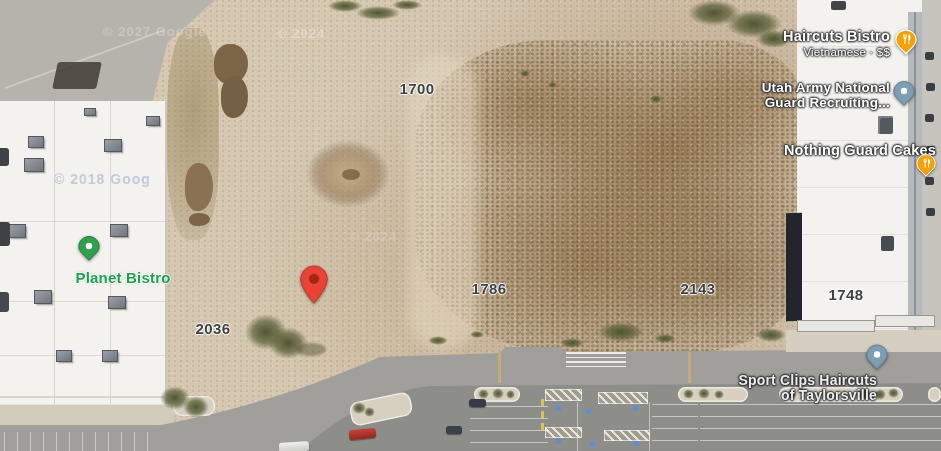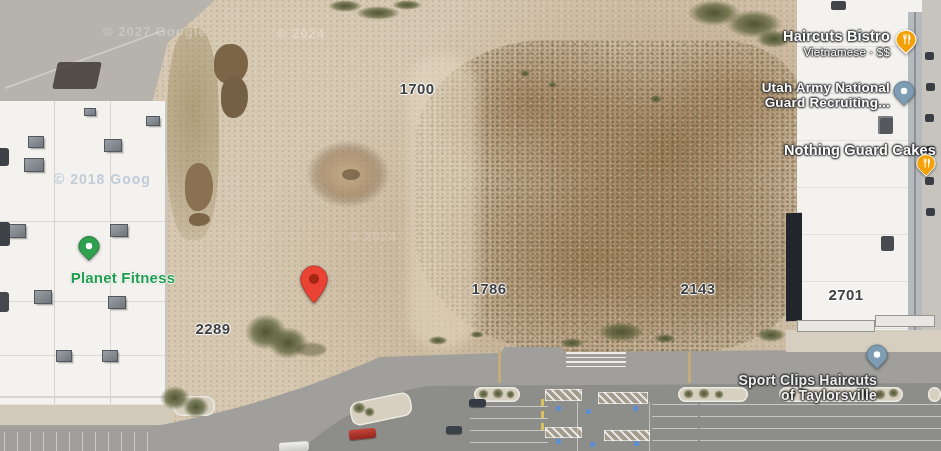--- a/index.html
+++ b/index.html
@@ -208,22 +208,22 @@
   <div class="a" style="left:875px;top:315px;width:58px;height:10px;background:#e8e7e3;border:1px solid #96968f;"></div>
 
   <div class="a wm" style="left:103px;top:24px;color:rgba(255,255,255,.25);">© 2027 Google</div>
   <div class="a wm" style="left:277px;top:26px;color:rgba(255,255,255,.3);">© 2024</div>
   <div class="a wm" style="left:54px;top:171px;font-size:14px;color:rgba(185,197,212,.85);">© 2018 Goog</div>
   <div class="a wm" style="left:349px;top:229px;color:rgba(255,255,255,.18);">© 2024</div>
 
   <div class="a parcel" style="left:395px;top:80px;width:44px;">1700</div>
   <div class="a parcel" style="left:467px;top:280px;width:44px;">1786</div>
   <div class="a parcel" style="left:676px;top:280px;width:44px;">2143</div>
-  <div class="a parcel" style="left:824px;top:286px;width:44px;">2701</div>
-  <div class="a parcel" style="left:191px;top:320px;width:44px;">2289</div>
+  <div class="a parcel" style="left:824px;top:286px;width:44px;">1748</div>
+  <div class="a parcel" style="left:191px;top:320px;width:44px;">2036</div>
 
   <svg class="a pin" style="left:895px;top:27px;" width="22" height="30" viewBox="0 0 24 28">
     <path d="M12 1C5.9 1 1 5.7 1 11.6c0 3.6 1.8 6 4.2 8.3L12 26.8l6.8-6.9c2.4-2.3 4.2-4.7 4.2-8.3C23 5.7 18.1 1 12 1z" stroke="#ffffff" stroke-width="1.2" fill="#F4A108"></path>
     <path d="M9.2 5.5v3.6c0 .8.5 1.4 1.1 1.6v5.8h1.2v-5.8c.6-.2 1.1-.8 1.1-1.6V5.5h-.8v3.4h-.45V5.5h-.85v3.4h-.45V5.5z M14.6 16.5V5.5c1.5 0 2.3 2.1 2.3 4.1 0 1.3-.5 2.4-1.2 2.7v4.2z" fill="#ffffff"></path>
   </svg>
   <div class="a poi" style="left:740px;top:29px;width:150px;font-size:14.5px;text-align:right;">Haircuts Bistro</div>
   <div class="a poi" style="left:740px;top:46px;width:150px;font-size:11.5px;font-weight:400;text-align:right;">Vietnamese · $$</div>
 
   <svg class="a pin" style="left:893px;top:78px;" width="22" height="31" viewBox="0 0 24 28">
     <path d="M12 1C5.9 1 1 5.7 1 11.6c0 3.6 1.8 6 4.2 8.3L12 26.8l6.8-6.9c2.4-2.3 4.2-4.7 4.2-8.3C23 5.7 18.1 1 12 1z" stroke="#5E7C8E" stroke-width="1" fill="#7E9DB2"></path>
@@ -235,21 +235,21 @@
   <div class="a poi" style="left:766px;top:143px;width:170px;font-size:14.5px;text-align:right;">Nothing Guard Cakes</div>
   <svg class="a pin" style="left:916px;top:152px;" width="20" height="27" viewBox="0 0 24 28">
     <path d="M12 1C5.9 1 1 5.7 1 11.6c0 3.6 1.8 6 4.2 8.3L12 26.8l6.8-6.9c2.4-2.3 4.2-4.7 4.2-8.3C23 5.7 18.1 1 12 1z" stroke="#ffffff" stroke-width="1.2" fill="#F4A108"></path>
     <path d="M9.2 5.5v3.6c0 .8.5 1.4 1.1 1.6v5.8h1.2v-5.8c.6-.2 1.1-.8 1.1-1.6V5.5h-.8v3.4h-.45V5.5h-.85v3.4h-.45V5.5z M14.6 16.5V5.5c1.5 0 2.3 2.1 2.3 4.1 0 1.3-.5 2.4-1.2 2.7v4.2z" fill="#ffffff"></path>
   </svg>
 
   <svg class="a pin" style="left:78px;top:233px;" width="22" height="31" viewBox="0 0 24 28">
     <path d="M12 1C5.9 1 1 5.7 1 11.6c0 3.6 1.8 6 4.2 8.3L12 26.8l6.8-6.9c2.4-2.3 4.2-4.7 4.2-8.3C23 5.7 18.1 1 12 1z" stroke="#1b7a39" stroke-width="1" fill="#2FA14E"></path>
     <circle cx="12" cy="11.3" r="3.5" fill="#ffffff"></circle>
   </svg>
-  <div class="a poi" style="left:38px;top:270px;width:170px;font-size:15px;text-align:center;color:#1E9E4E;text-shadow:0 1px 1px rgba(255,255,255,.9),0 -1px 1px rgba(255,255,255,.9),1px 0 1px rgba(255,255,255,.9),-1px 0 1px rgba(255,255,255,.9),0 0 3px rgba(30,30,30,.35);">Planet Fitness</div>
+  <div class="a poi" style="left:38px;top:270px;width:170px;font-size:15px;text-align:center;color:#1E9E4E;text-shadow:0 1px 1px rgba(255,255,255,.9),0 -1px 1px rgba(255,255,255,.9),1px 0 1px rgba(255,255,255,.9),-1px 0 1px rgba(255,255,255,.9),0 0 3px rgba(30,30,30,.35);">Planet Bistro</div>
 
   <svg class="a pin" style="left:866px;top:342px;" width="22" height="30" viewBox="0 0 24 28">
     <path d="M12 1C5.9 1 1 5.7 1 11.6c0 3.6 1.8 6 4.2 8.3L12 26.8l6.8-6.9c2.4-2.3 4.2-4.7 4.2-8.3C23 5.7 18.1 1 12 1z" stroke="#5E7C8E" stroke-width="1" fill="#7E9DB2"></path>
     <circle cx="12" cy="11.3" r="3.5" fill="#ffffff"></circle>
   </svg>
   <div class="a poi" style="left:700px;top:373px;width:177px;font-size:14px;text-align:right;color:#ececec;">Sport Clips Haircuts</div>
   <div class="a poi" style="left:700px;top:388px;width:177px;font-size:14px;text-align:right;color:#ececec;">of Taylorsville</div>
 
   <svg class="a pin" style="left:299px;top:264px;" width="30" height="41" viewBox="0 0 34 44">
     <path d="M17 1C8.7 1 2 7.7 2 16c0 10.5 15 27 15 27s15-16.5 15-27C32 7.7 25.3 1 17 1z" stroke="#B3261E" stroke-width="0.8" fill="#EA4335"></path>

